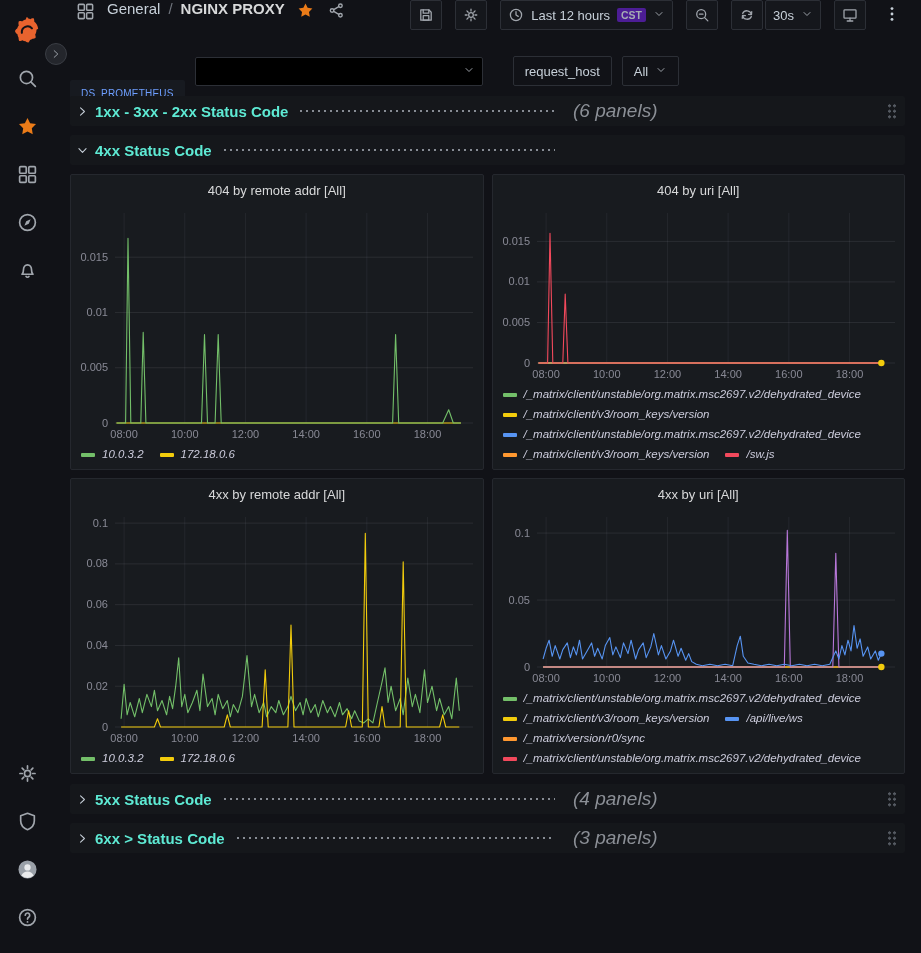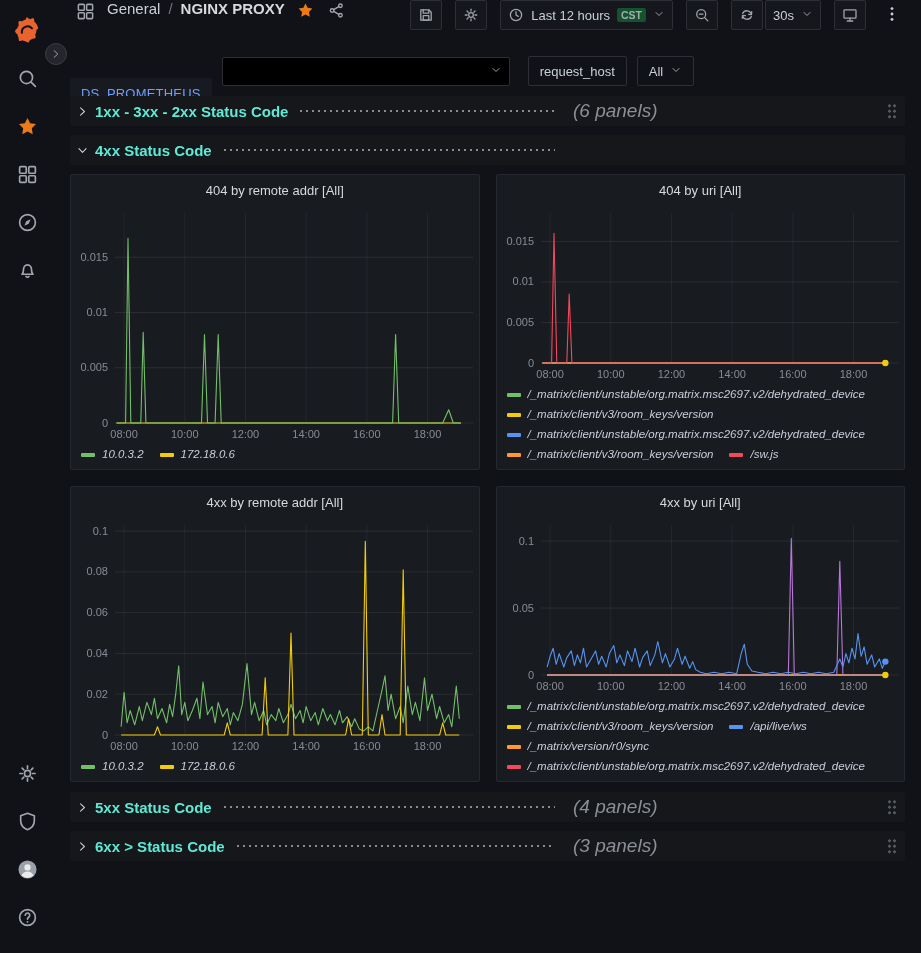--- a/index.html
+++ b/index.html
@@ -34,54 +34,54 @@
   .breadcrumb { display:flex; align-items:center; gap:8px; font-size:15px; white-space:nowrap; }
   .crumb-section { color:#c7d0d9; cursor:pointer; }
   .crumb-sep { color:#70757d; }
   .crumb-title { color:#d8d9da; font-weight:700; }
   .iconbtn { background:none; border:none; padding:2px; cursor:pointer; display:inline-flex; align-items:center; }
   .iconbtn svg { width:17px; height:17px; }
   .tb-right { margin-left:auto; display:flex; align-items:center; gap:13px; }
   .tb-btn { height:30px; min-width:31px; padding:0 7px; display:inline-flex; align-items:center; justify-content:center; gap:7px;
             background:#15171c; border:1px solid #2c2f36; border-radius:2px; color:#c7d0d9; font-size:13px; cursor:pointer; white-space:nowrap; }
   .tb-btn svg { width:16px; height:16px; }
-  .tz-badge { background:#14532d; color:#a5abb3; font-size:10.5px; font-weight:700; padding:1px 4px; border-radius:2px; }
+  .tz-badge { background:#4c1d95; color:#a5abb3; font-size:10.5px; font-weight:700; padding:1px 4px; border-radius:2px; }
   .caret svg { width:12px; height:12px; }
   .group { display:flex; gap:2px; }
   .kebab { background:none; border:none; padding:0 4px; cursor:pointer; }
   .kebab svg { width:18px; height:18px; }
 
   
   .subbar { height:38px; flex:0 0 38px; display:flex; align-items:center; gap:10px; padding:0 16px; }
-  .var-ds { color:#6e9fff; font-size:13px; font-weight:500; letter-spacing:.2px; background:#171a20; border:none;
+  .var-ds { color:#6e9fff; font-size:10px; font-weight:500; letter-spacing:.2px; background:#171a20; border:none;
             padding:8px 11px; border-radius:2px; cursor:pointer;margin-top:44px; }
   .var-black { width:288px; height:29px; background:#000; border:1px solid #2c2f36; border-radius:2px;
                display:flex; align-items:center; justify-content:flex-end; padding:0 7px; cursor:pointer; }
   .var-chip { height:30px; padding:0 11px; background:#111217; border:1px solid #2c2f36; border-radius:2px;
               color:#c7d0d9; font-size:13px; display:inline-flex; align-items:center; gap:7px; cursor:pointer; }
-  .var-chip.hostlabel { margin-left:8px; }
+  .var-chip.hostlabel { margin-left:20px; }
 
   
   .content { flex:1; padding:6px 16px 0; min-height:0; }
   .row-header { height:30px; display:flex; align-items:center; gap:6px; margin-bottom:9px;
                 background:#15171b; border-radius:2px; padding:0 6px; cursor:pointer; }
   .row-chevron { display:inline-flex; }
   .row-chevron svg { width:13px; height:13px; stroke:#c7d0d9; }
   .row-left { display:flex; align-items:center; flex:0 0 460px; min-width:0; }
   .row-title { font-size:15px; font-weight:700; color:#5eead4; white-space:nowrap; }
   .row-dots { flex:1; height:4px; margin-left:10px;
               background-image:radial-gradient(circle,#878c94 1px,transparent 1.4px);
               background-size:6px 4px; background-position:0 50%; background-repeat:repeat-x; }
   .row-count { font-size:19px; font-style:italic; color:#8b8f96; margin-left:12px; white-space:nowrap; }
   .drag-dots { margin-left:auto; margin-right:2px; width:10px; height:16px;
                background-image:radial-gradient(circle,#565b63 1.3px,transparent 1.6px);
                background-size:5px 5.5px; }
 
   
-  .panel-grid { display:grid; grid-template-columns:1fr 1fr; gap:16px; margin-bottom:10px; }
+  .panel-grid { display:grid; grid-template-columns:1fr 1fr; gap:8px; margin-bottom:10px; }
   .panel { background:#181b1f; border:1px solid #25282e; border-radius:2px; height:296px;
            display:flex; flex-direction:column; overflow:hidden; }
   .panel-header { flex:0 0 30px; height:30px; display:flex; align-items:center; justify-content:center; cursor:pointer; }
   .panel-title { margin:0; font-size:13px; font-weight:500; color:#d8d9da; }
   .panel-chart { flex:1 1 auto; min-height:120px; position:relative; cursor:crosshair; }
   .panel-chart svg { position:absolute; left:0; top:0; }
   .panel-legend { flex:0 1 auto; overflow:hidden; padding:2px 10px 5px; display:flex; flex-wrap:wrap;
                   column-gap:16px; row-gap:1px; font-size:11.5px; line-height:19px; color:#ccccdc; }
   .legend-item { display:inline-flex; align-items:center; gap:7px; white-space:nowrap; cursor:pointer;font-style:italic; }
   .legend-swatch { width:14px; height:4px; border-radius:1px; flex:0 0 14px; }

